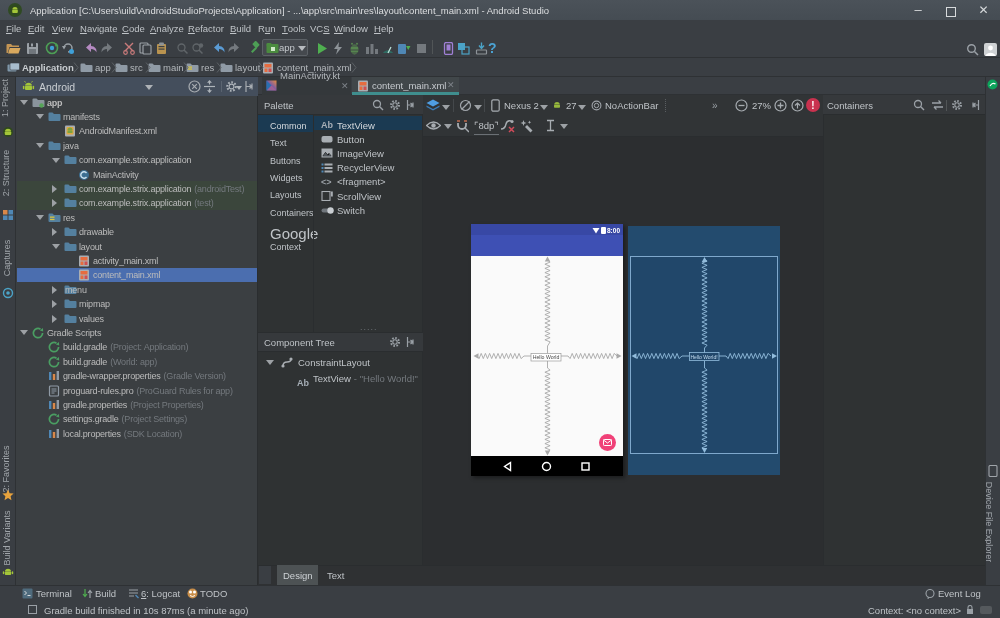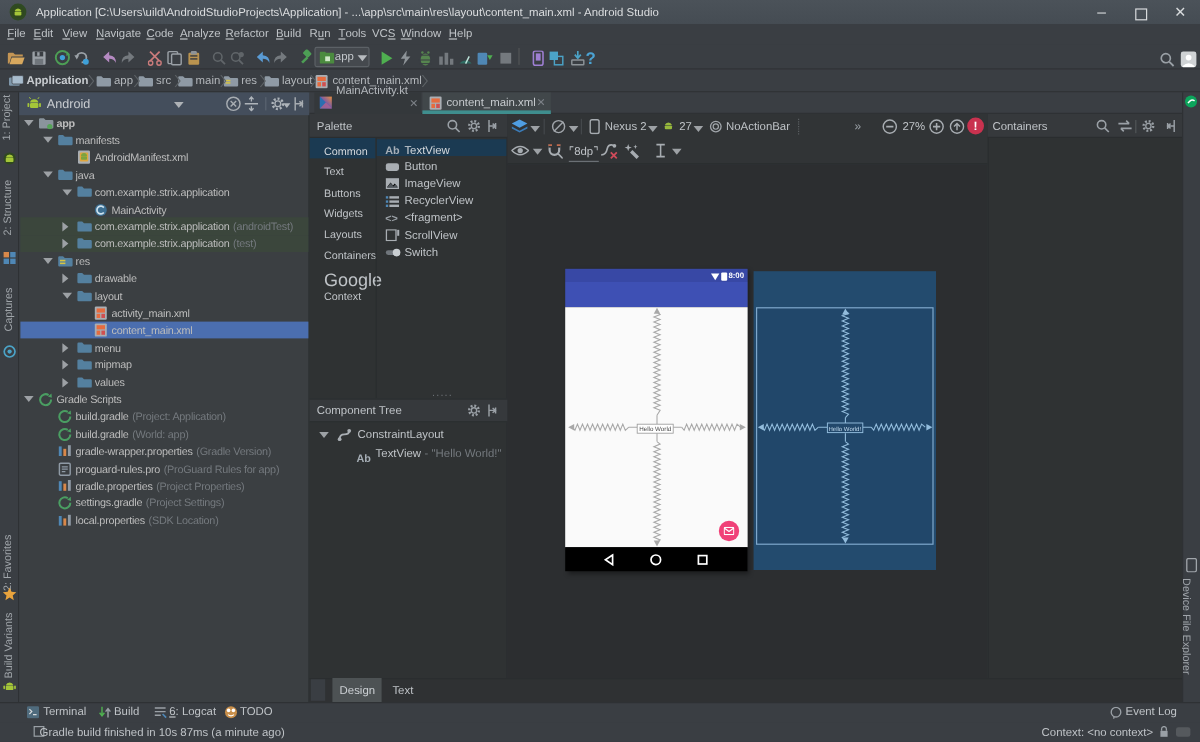--- a/index.html
+++ b/index.html
@@ -524,21 +524,21 @@
   </div>
 <div class="tree-row" style="left:93px;top:267.8px;width:164px;font-weight:normal;">content_main.xml</div>
 <div class="abs" style="left:52px;top:285.7px;">
     <div class="arrow arr-right"></div>
   </div>
 <div class="abs" style="left:64px;top:283.7px;">
     <svg width="13" height="11" viewBox="0 0 13 11" style="">
       <path d="M0.5 2.5 Q0.5 1.5 1.5 1.5 L4.5 1.5 L6 3 L11.5 3 Q12.5 3 12.5 4 L12.5 9 Q12.5 10 11.5 10 L1.5 10 Q0.5 10 0.5 9 Z" fill="#54809f"></path>
     </svg>
   </div>
-<div class="tree-row" style="left:79px;top:282.2px;width:178px;font-weight:normal;">menu</div>
+<div class="tree-row" style="left:65px;top:282.2px;width:178px;font-weight:normal;">menu</div>
 <div class="abs" style="left:52px;top:300.1px;">
     <div class="arrow arr-right"></div>
   </div>
 <div class="abs" style="left:64px;top:298.1px;">
     <svg width="13" height="11" viewBox="0 0 13 11" style="">
       <path d="M0.5 2.5 Q0.5 1.5 1.5 1.5 L4.5 1.5 L6 3 L11.5 3 Q12.5 3 12.5 4 L12.5 9 Q12.5 10 11.5 10 L1.5 10 Q0.5 10 0.5 9 Z" fill="#54809f"></path>
     </svg>
   </div>
 <div class="tree-row" style="left:79px;top:296.6px;width:178px;font-weight:normal;">mipmap</div>
 <div class="abs" style="left:52px;top:314.5px;">
@@ -1006,20 +1006,20 @@
 <div class="r" style="left:200px;top:585px;height:17px;font-size:9.5px;color:#bfc3c7;">TODO</div>
 <div class="abs" style="left:925px;top:589px;">
     <svg width="10" height="10" viewBox="0 0 10 10" style="">
       <circle cx="5" cy="4.5" r="4" fill="none" stroke="#9aa0a6" stroke-width="1.1"></circle>
       <path d="M3.5 8 L3 10" stroke="#9aa0a6" stroke-width="1.1"></path>
     </svg>
   </div>
 <div class="r" style="left:938px;top:585px;height:17px;font-size:9.5px;color:#bfc3c7;">Event Log</div>
 <div class="abs" style="left:0;top:602px;width:1000px;height:16px;background:#3a3e43;"></div>
 <div class="abs" style="left:28px;top:605px;width:9px;height:9px;border:1.2px solid #9aa0a6;box-sizing:border-box;"></div>
-<div class="r" style="left:33px;top:602px;height:16px;font-size:9.5px;color:#bfc3c7;text-align:center;">Gradle build finished in 10s 87ms (a minute ago)</div>
+<div class="r" style="left:44px;top:602px;height:16px;font-size:9.5px;color:#bfc3c7;text-align:center;">Gradle build finished in 10s 87ms (a minute ago)</div>
 <div class="r" style="left:868px;top:602px;height:16px;font-size:9.5px;color:#bfc3c7;">Context: &lt;no context&gt;</div>
 <div class="abs" style="left:966px;top:605px;">
     <svg width="8" height="10" viewBox="0 0 8 10" style="">
       <rect x="1" y="4" width="6" height="5" fill="#9aa0a6"></rect>
       <path d="M2 4 L2 2.5 A2 2 0 0 1 6 2.5 L6 4" stroke="#9aa0a6" stroke-width="1.1" fill="none"></path>
     </svg>
   </div>
 <div class="abs" style="left:980px;top:606px;width:12px;height:8px;background:#55595d;border-radius:2px;"></div>
 </body></html>

